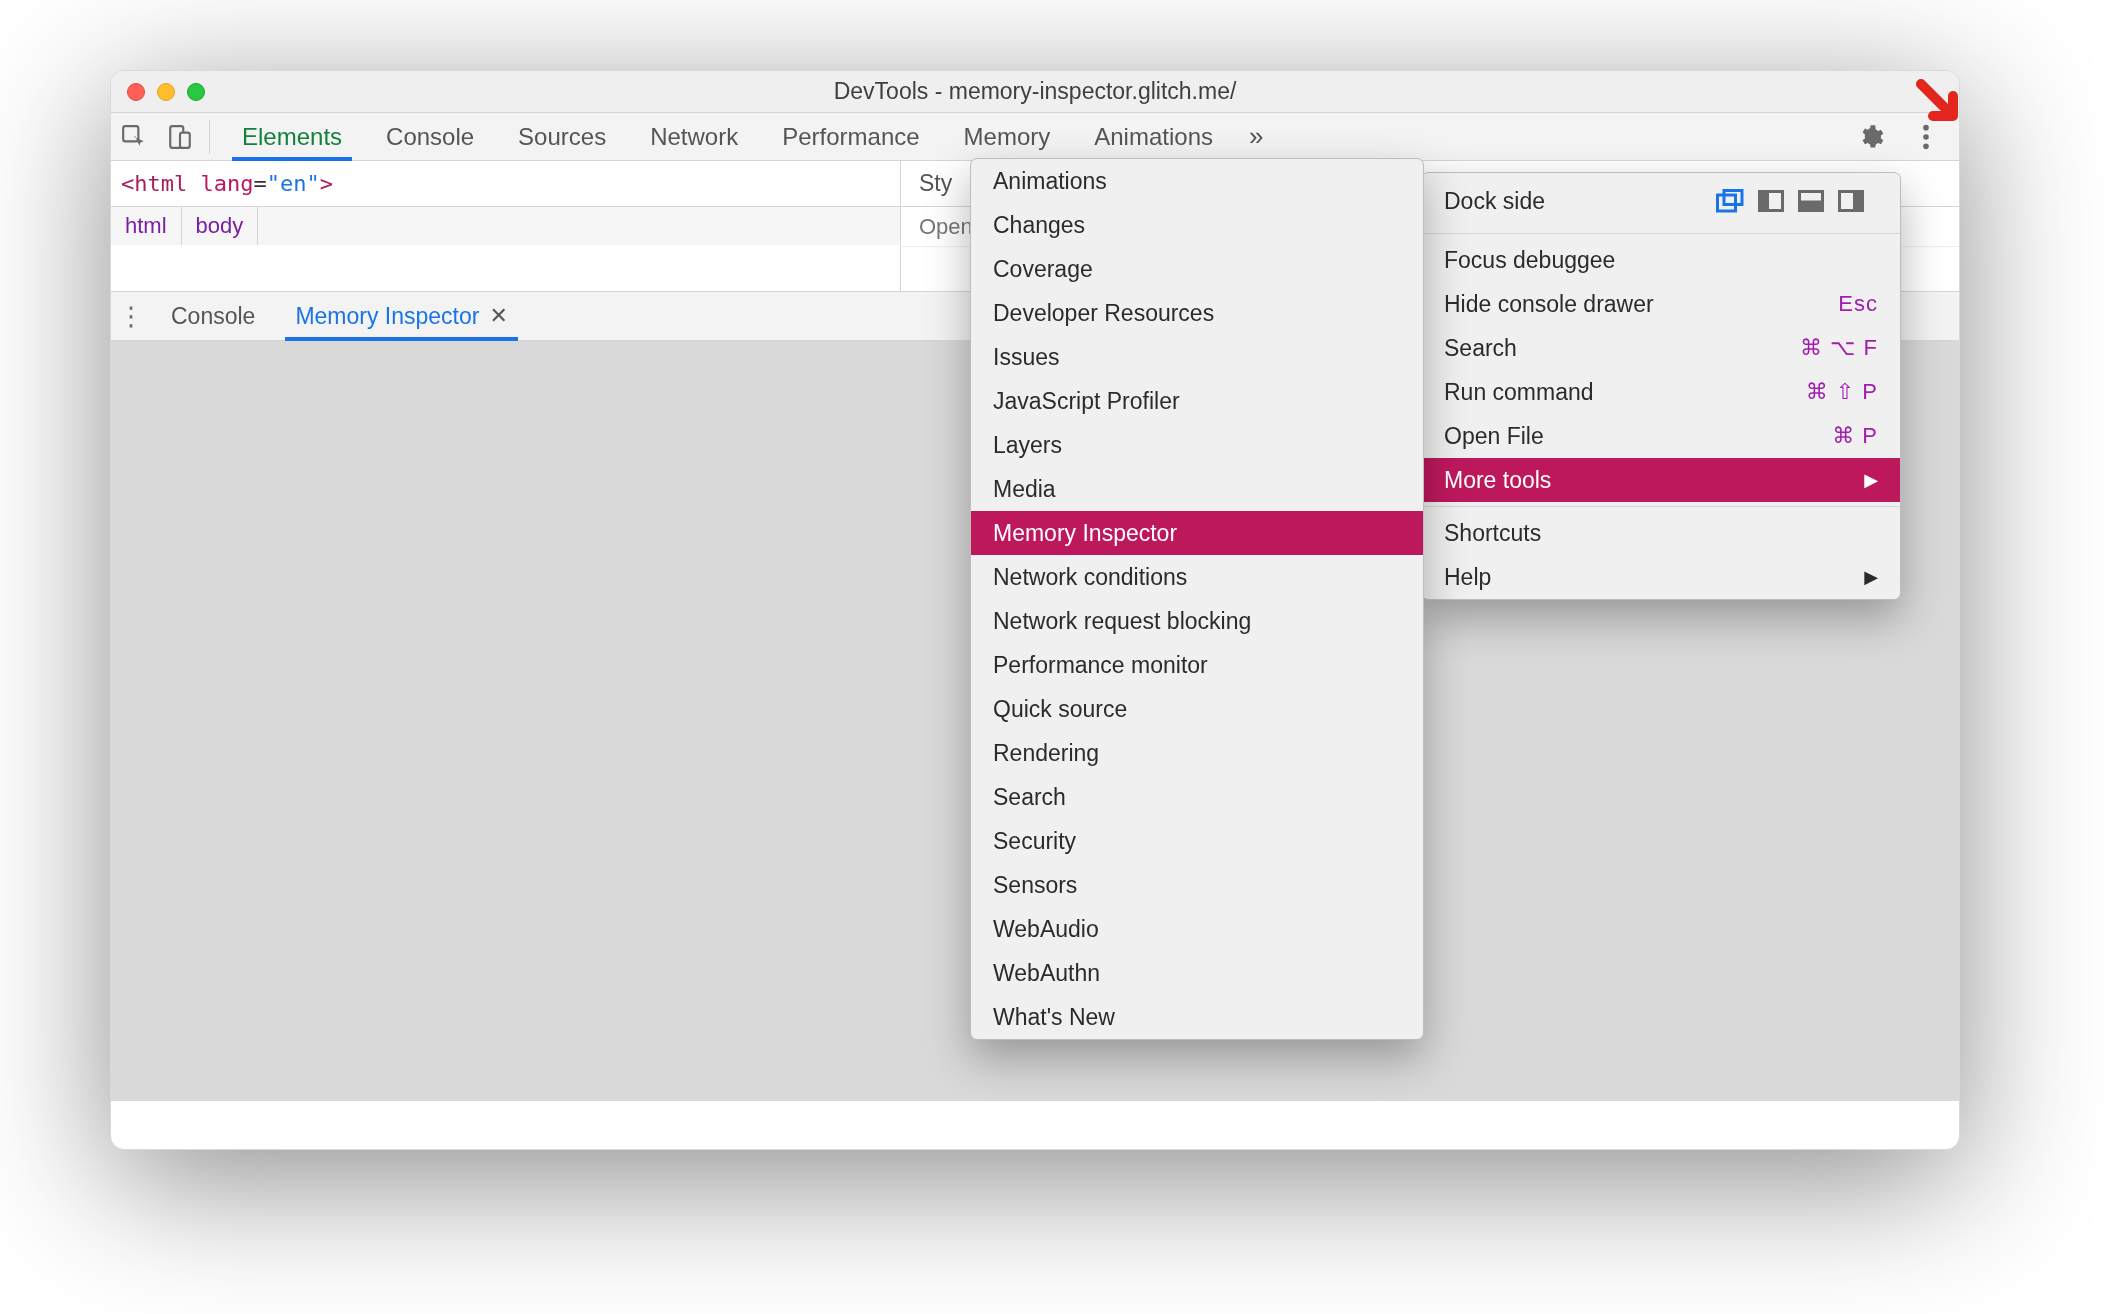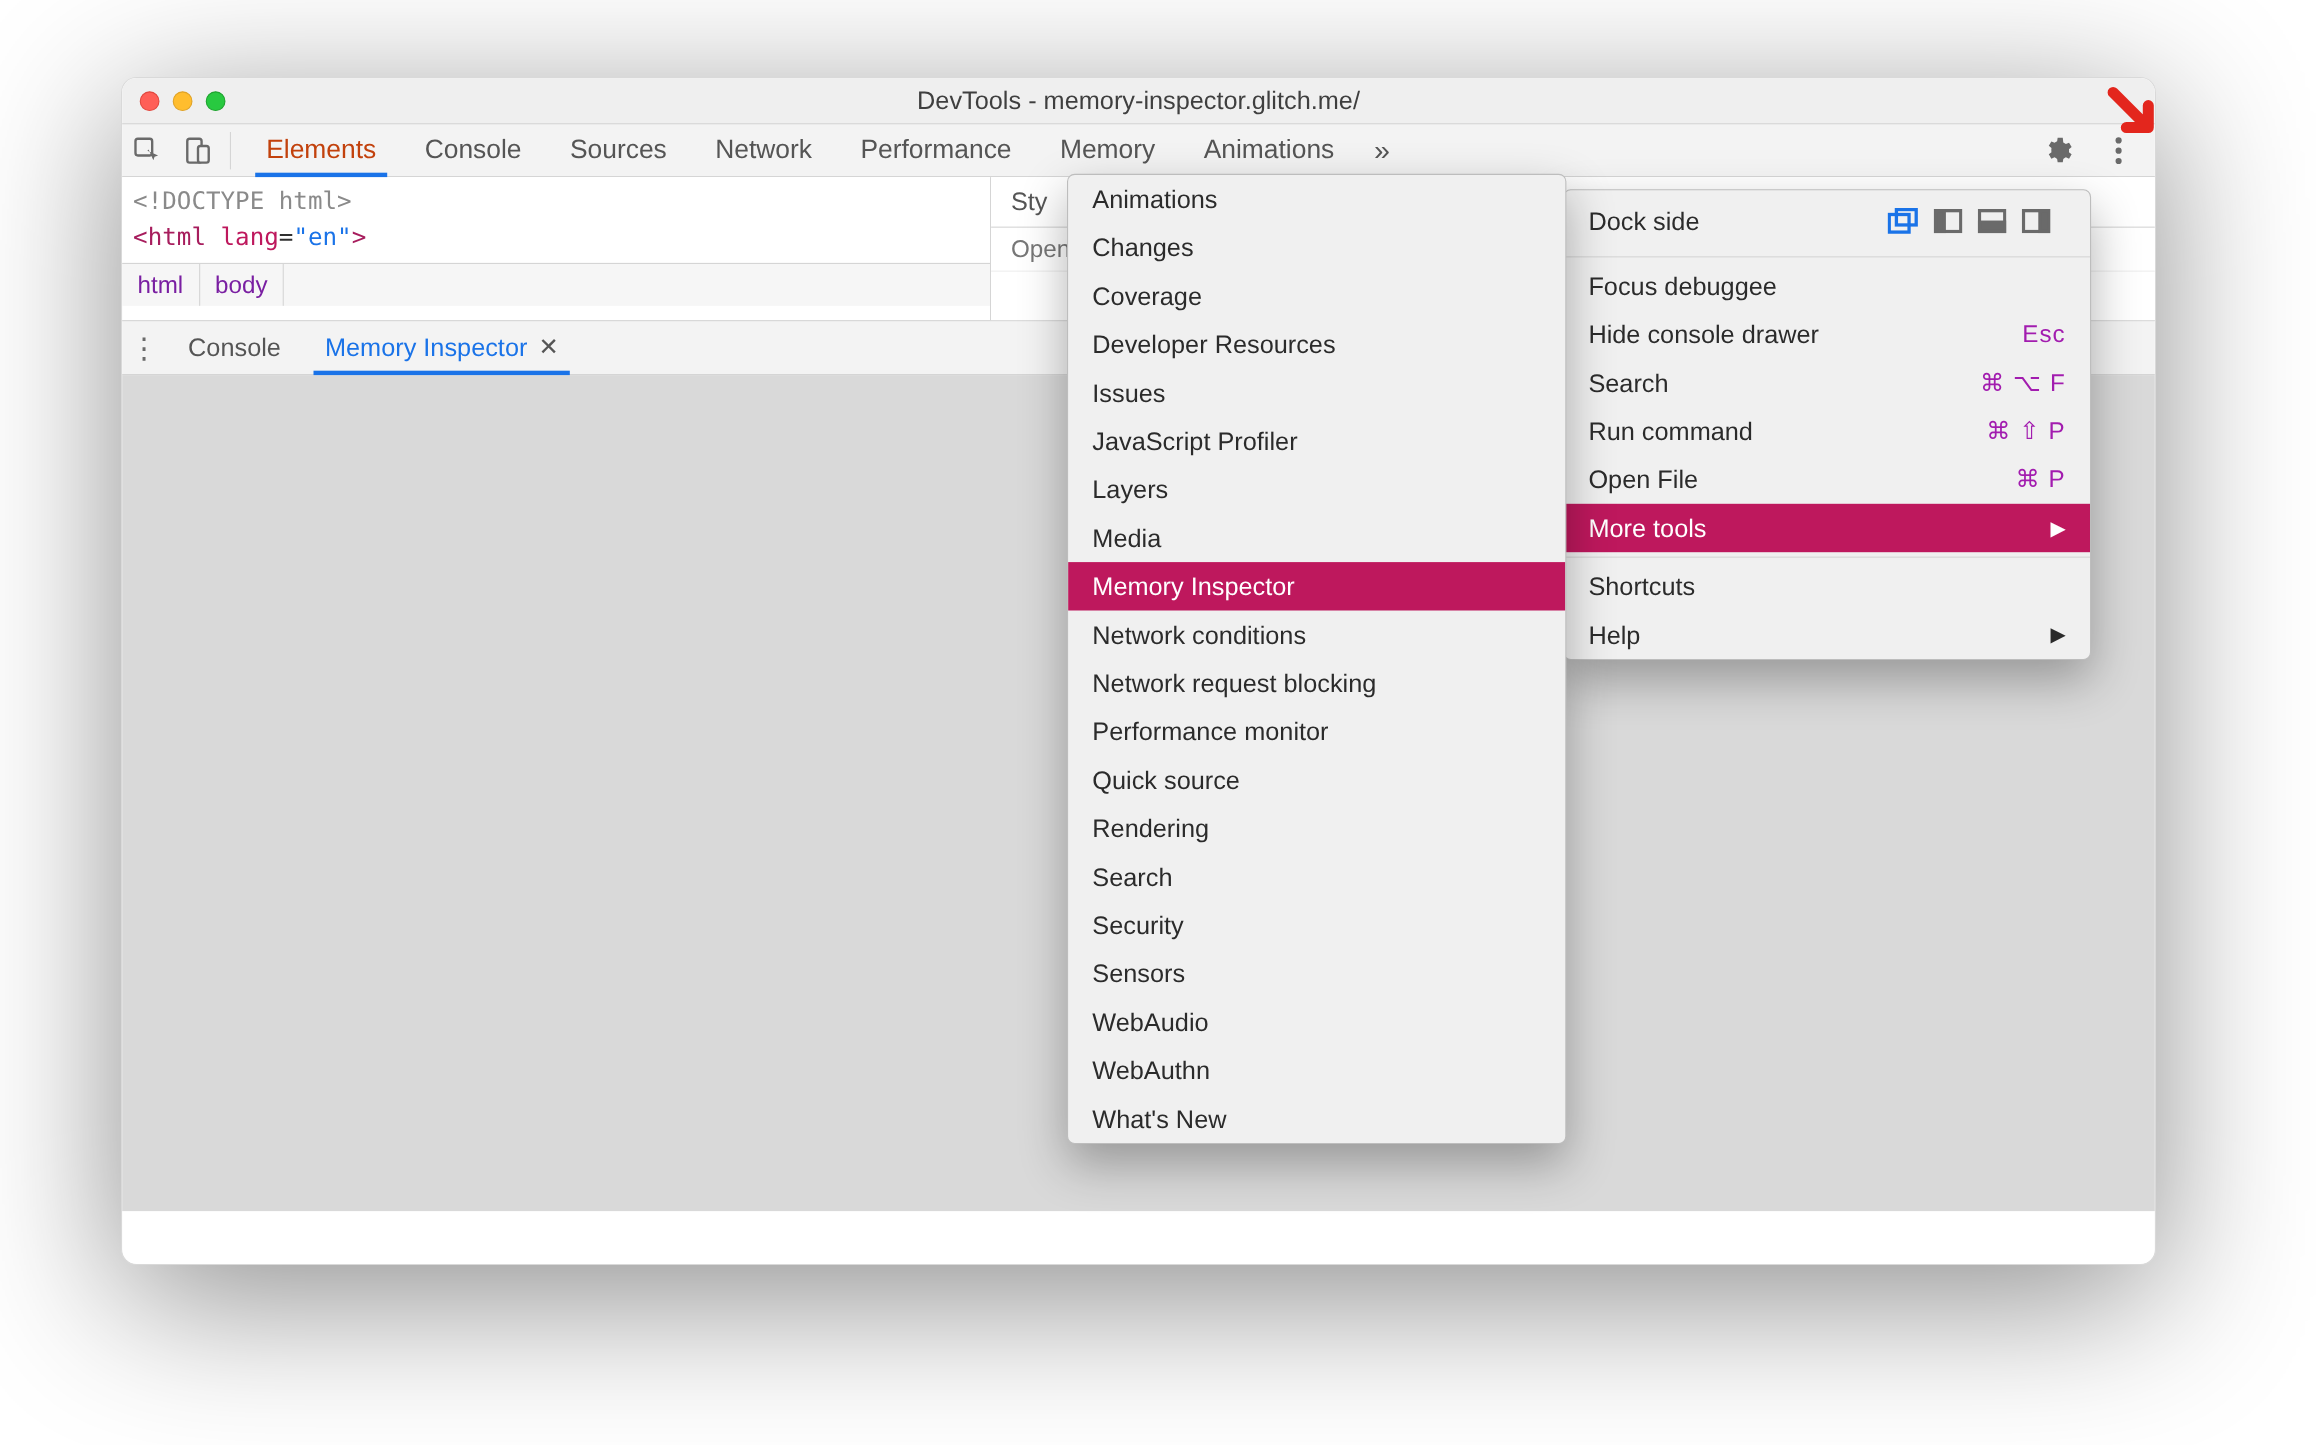--- a/index.html
+++ b/index.html
@@ -18,21 +18,21 @@
   .dot.yellow { background: #ffbd2e; border: 1px solid #e0a327; }
   .dot.green { background: #28c940; border: 1px solid #1fa32f; }
   .title { position: absolute; left: 0; right: 0; text-align: center; font-size: 23px; color: #3f3f3f; font-weight: 400; }
 
   
   .toolbar { height: 48px; display: flex; align-items: center; border-bottom: 1px solid #d5d5d5; background: #f3f3f3; font-size: 24px; color: #555; }
   .toolbar .iconbtn { width: 46px; height: 48px; display: flex; align-items: center; justify-content: center; color: #6a6a6a; }
   .toolbar .divider { width: 1px; height: 34px; background: #d5d5d5; margin: 0 10px 0 6px; }
   .tabs { display: flex; align-items: center; height: 100%; }
   .tab { padding: 0 22px; height: 100%; display: flex; align-items: center; color: #555; position: relative; cursor: default; }
-  .tab.active { color: #c2410c; }
+  .tab.active { color: #15803d; }
   .tab.active::after { content: ""; position: absolute; left: 12px; right: 12px; bottom: -1px; height: 4px; background: #1a73e8; }
   .overflow { padding: 0 14px; color: #555; font-size: 26px; }
   .toolbar .right { margin-left: auto; display: flex; align-items: center; padding-right: 10px; gap: 10px; }
 
   
   .body { display: flex; height: 130px; }
   .left { width: 790px; border-right: 1px solid #d5d5d5; display: flex; flex-direction: column; }
   .code { padding: 6px 10px; font-family: Menlo, monospace; font-size: 22px; line-height: 1.5; color: #303030; background: #fff; }
   .code .doctype { color: #8a8a8a; }
   .code .tagc { color: #a71d5d; }
@@ -144,21 +144,20 @@
                 <circle cx="3" cy="12" r="2.4"></circle>
                 <circle cx="3" cy="20" r="2.4"></circle>
               </svg>
           </div>
         </div>
       </div>
 
       <div class="body">
         <div class="left">
           <div class="code">
-            <div><span class="doctype">&lt;!DOCTYPE html&gt;</span></div>
             <div>
               <span class="tagc">&lt;</span><span class="tagc">html</span><span class="attr"> lang</span><span>=</span><span class="val">"en"</span><span class="tagc">&gt;</span>
             </div>
           </div>
           <div class="crumbs">
             <div class="crumb"><span>html</span></div>
             <div class="crumb"><span>body</span></div>
           </div>
         </div>
         <div class="rightpane">

